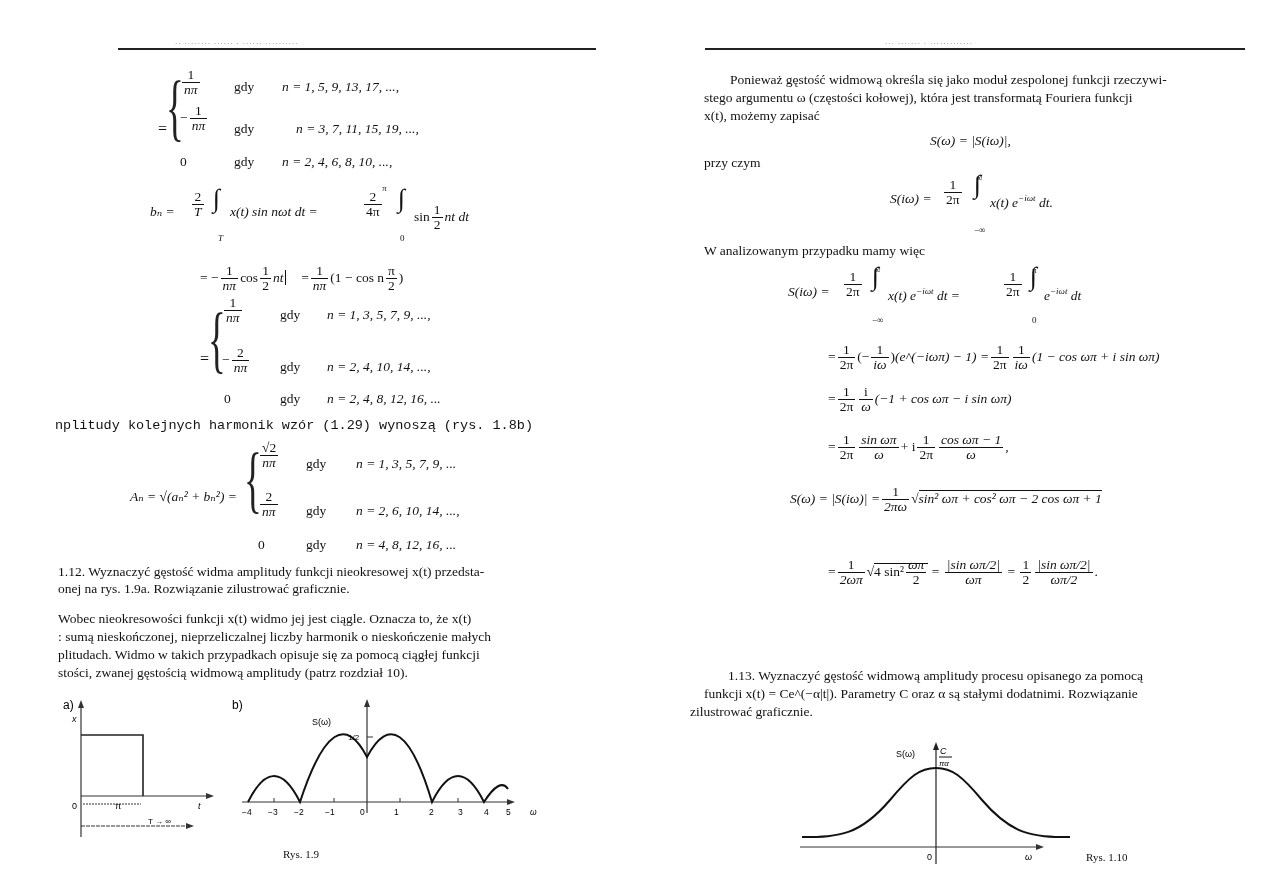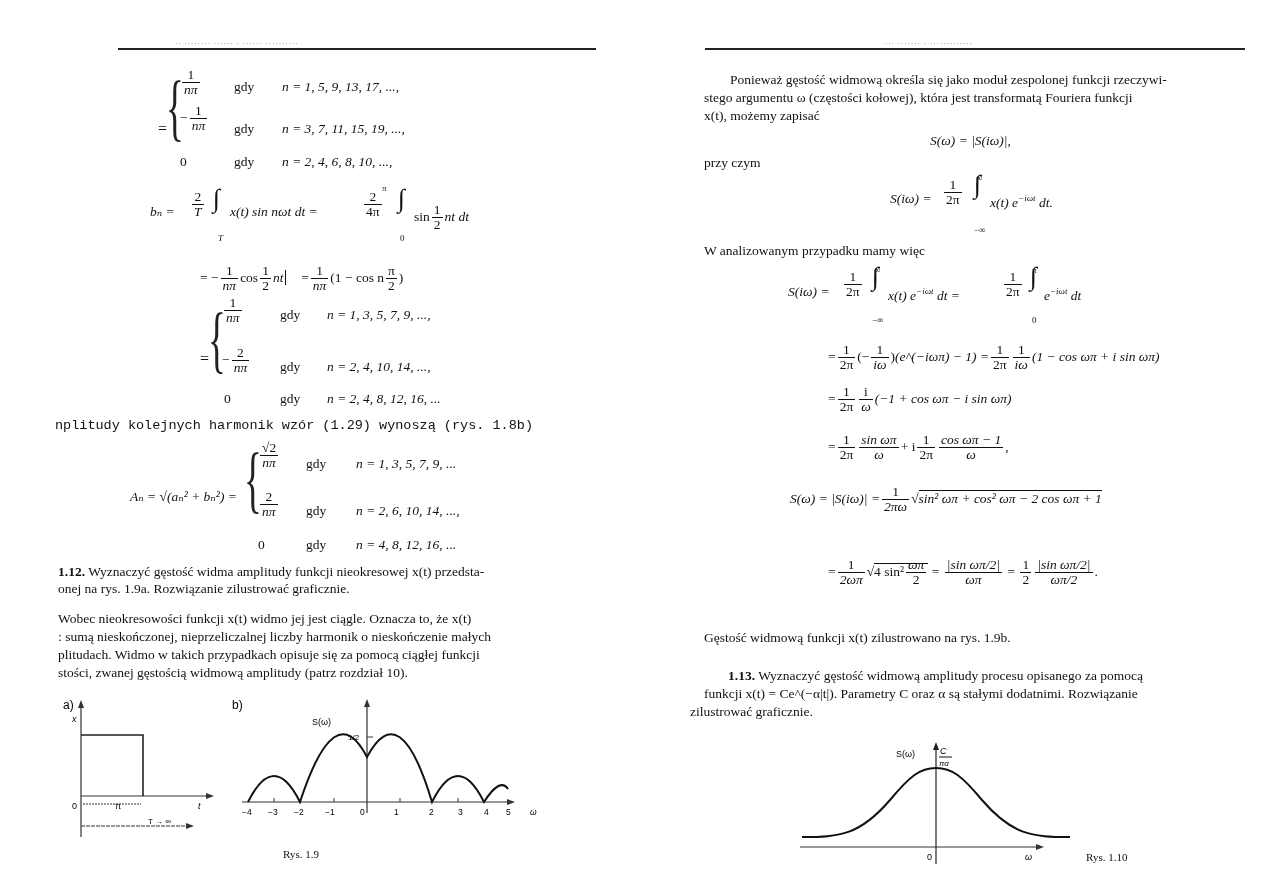--- a/index.html
+++ b/index.html
@@ -5,21 +5,21 @@
   html, body { margin:0; padding:0; background:#fff; }
   body { width:1263px; height:893px; position:relative; overflow:hidden;
          font-family:"Liberation Serif","DejaVu Serif",serif; color:#111; }
   .page { position:absolute; top:0; height:893px; }
   #left { left:0; width:640px; }
   #right { left:690px; width:573px; }
   .hdr { position:absolute; height:2px; background:#222; }
   .hdrtxt { position:absolute; font-size:7px; color:#555; letter-spacing:1px; }
   .t { position:absolute; font-size:13.5px; white-space:nowrap; line-height:17px; }
   .i { font-style:italic; }
-  .b { font-weight:bold; }
+  .b { font-weight:normal; }
   .frac { display:inline-block; vertical-align:middle; text-align:center; margin:0 2px; }
   .frac > span { display:block; line-height:14px; padding:0 2px; }
   .frac > span.n { border-bottom:1px solid #111; }
   .brace { position:absolute; font-size:74px; line-height:74px; font-weight:100; transform:scaleX(0.5); transform-origin:left; color:#222; }
   .caseline { position:absolute; font-size:13.5px; white-space:nowrap; }
   .int { font-size:26px; vertical-align:middle; }
   .sm { font-size:9px; }
   svg text { font-family:"Liberation Sans", sans-serif; }
 </style>
 </head>
@@ -35,21 +35,21 @@
     <div class="caseline" style="left:180px;top:68px;">
       <span class="frac"><span class="n">1</span><span class="i">nπ</span></span>
     </div>
     <div class="t" style="left:234px;top:78px;">gdy</div>
     <div class="t i" style="left:282px;top:78px;">n = 1, 5, 9, 13, 17, ...,</div>
 
     <div class="caseline" style="left:180px;top:104px;">
       <span>−</span><span class="frac"><span class="n">1</span><span class="i">nπ</span></span>
     </div>
     <div class="t" style="left:234px;top:120px;">gdy</div>
-    <div class="t i" style="left:282px;top:120px;">n = 3, 7, 11, 15, 19, ...,</div>
+    <div class="t i" style="left:296px;top:120px;">n = 3, 7, 11, 15, 19, ...,</div>
 
     <div class="t" style="left:180px;top:153px;">0</div>
     <div class="t" style="left:234px;top:153px;">gdy</div>
     <div class="t i" style="left:282px;top:153px;">n = 2, 4, 6, 8, 10, ...,</div>
   </div>
 
   <div>
     <div class="t i" style="left:150px;top:203px;">bₙ =</div>
     <div class="t" style="left:190px;top:190px;"><span class="frac"><span class="n">2</span><span class="i">T</span></span></div>
     <div class="t int" style="left:213px;top:190px;">∫</div>
@@ -201,21 +201,20 @@
 
     <div class="t" style="left:138px;top:385px;">=<span class="frac"><span class="n">1</span><span>2π</span></span><span class="frac"><span class="n">i</span><span class="i">ω</span></span><span class="i">(−1 + cos ωπ − i sin ωπ)</span></div>
 
     <div class="t" style="left:138px;top:433px;">=<span class="frac"><span class="n">1</span><span>2π</span></span><span class="frac"><span class="n i">sin ωπ</span><span class="i">ω</span></span><span>+ i</span><span class="frac"><span class="n">1</span><span>2π</span></span><span class="frac"><span class="n i">cos ωπ − 1</span><span class="i">ω</span></span>,</div>
 
     <div class="t" style="left:100px;top:485px;"><span class="i">S(ω) = |S(iω)| =</span><span class="frac"><span class="n">1</span><span class="i">2πω</span></span>√<span class="i" style="border-top:1px solid #111;">sin² ωπ + cos² ωπ − 2 cos ωπ + 1</span></div>
 
     <div class="t" style="left:138px;top:558px;">=<span class="frac"><span class="n">1</span><span class="i">2ωπ</span></span>√<span style="border-top:1px solid #111;"><span>4 sin²</span><span class="frac"><span class="n i">ωπ</span><span>2</span></span></span> = <span class="frac"><span class="n i">|sin ωπ/2|</span><span class="i">ωπ</span></span> = <span class="frac"><span class="n">1</span><span>2</span></span><span class="frac"><span class="n i">|sin ωπ/2|</span><span class="i">ωπ/2</span></span>.</div>
   </div>
 
-  <div class="t" style="left:14px;top:629px;">Gęstość widmową funkcji x(t) zilustrowano na rys. 1.9b.</div>
 
   <div>
     <div class="t" style="left:38px;top:667px;"><span class="b">1.13.</span><span> Wyznaczyć gęstość widmową amplitudy procesu opisanego za pomocą</span></div>
     <div class="t" style="left:14px;top:685px;">funkcji x(t) = Ce^(−α|t|). Parametry C oraz α są stałymi dodatnimi. Rozwiązanie</div>
     <div class="t" style="left:0;top:703px;">zilustrować graficznie.</div>
   </div>
 
   <svg style="position:absolute;left:110px;top:740px;" width="300" height="130">
     <line x1="0" y1="107" x2="240" y2="107" stroke="#333" stroke-width="1.2"></line>
     <polygon points="244,107 236,104 236,110" fill="#333"></polygon>

